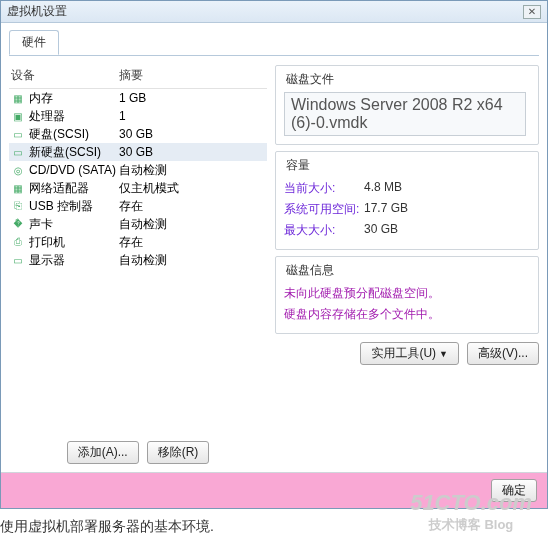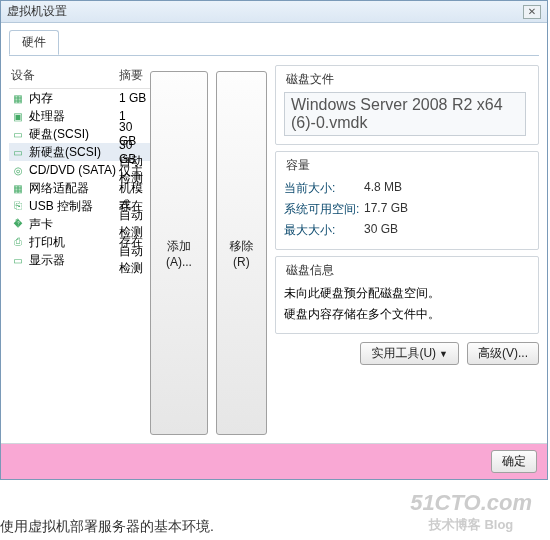--- a/index.html
+++ b/index.html
@@ -58,20 +58,21 @@
     border-bottom: 1px solid #fff;
   }
   .layout {
     display: flex;
     gap: 8px;
     padding-top: 10px;
   }
   .left {
     width: 258px;
     display: flex;
+    flex-direction: column;
   }
   .list-head, .list-row {
     display: flex;
     align-items: center;
     padding: 2px 2px;
     font-size: 12px;
   }
   .list-head {
     color: #444;
     border-bottom: 1px solid #e2e2e2;
@@ -115,23 +116,23 @@
     padding: 0 4px;
   }
   .filebox {
     border: 1px solid #c8cfd6;
     background: #f7f9fb;
     padding: 3px 6px;
     font-size: 16px;
     color: #555;
   }
   .kv { display:flex; font-size:12px; padding:2px 0; }
-  .kv .k { width: 80px; color:#0c4a6e; }
+  .kv .k { width: 80px; color:#6d28d9; }
   .kv .v { color:#333; }
-  .info-line { font-size:12px; color:#000000; padding:2px 0; }
+  .info-line { font-size:12px; color:#a21caf; padding:2px 0; }
   .right-btns {
     display:flex; justify-content:flex-end; gap:8px; margin-top:2px;
   }
   .spacer-fill { flex:1; }
   .dialog-footer {
     border-top: 1px solid #d0d6dc;
     background: #f9a8d4;
     padding: 6px 10px;
     display:flex; justify-content:flex-end; gap:8px;
   }

